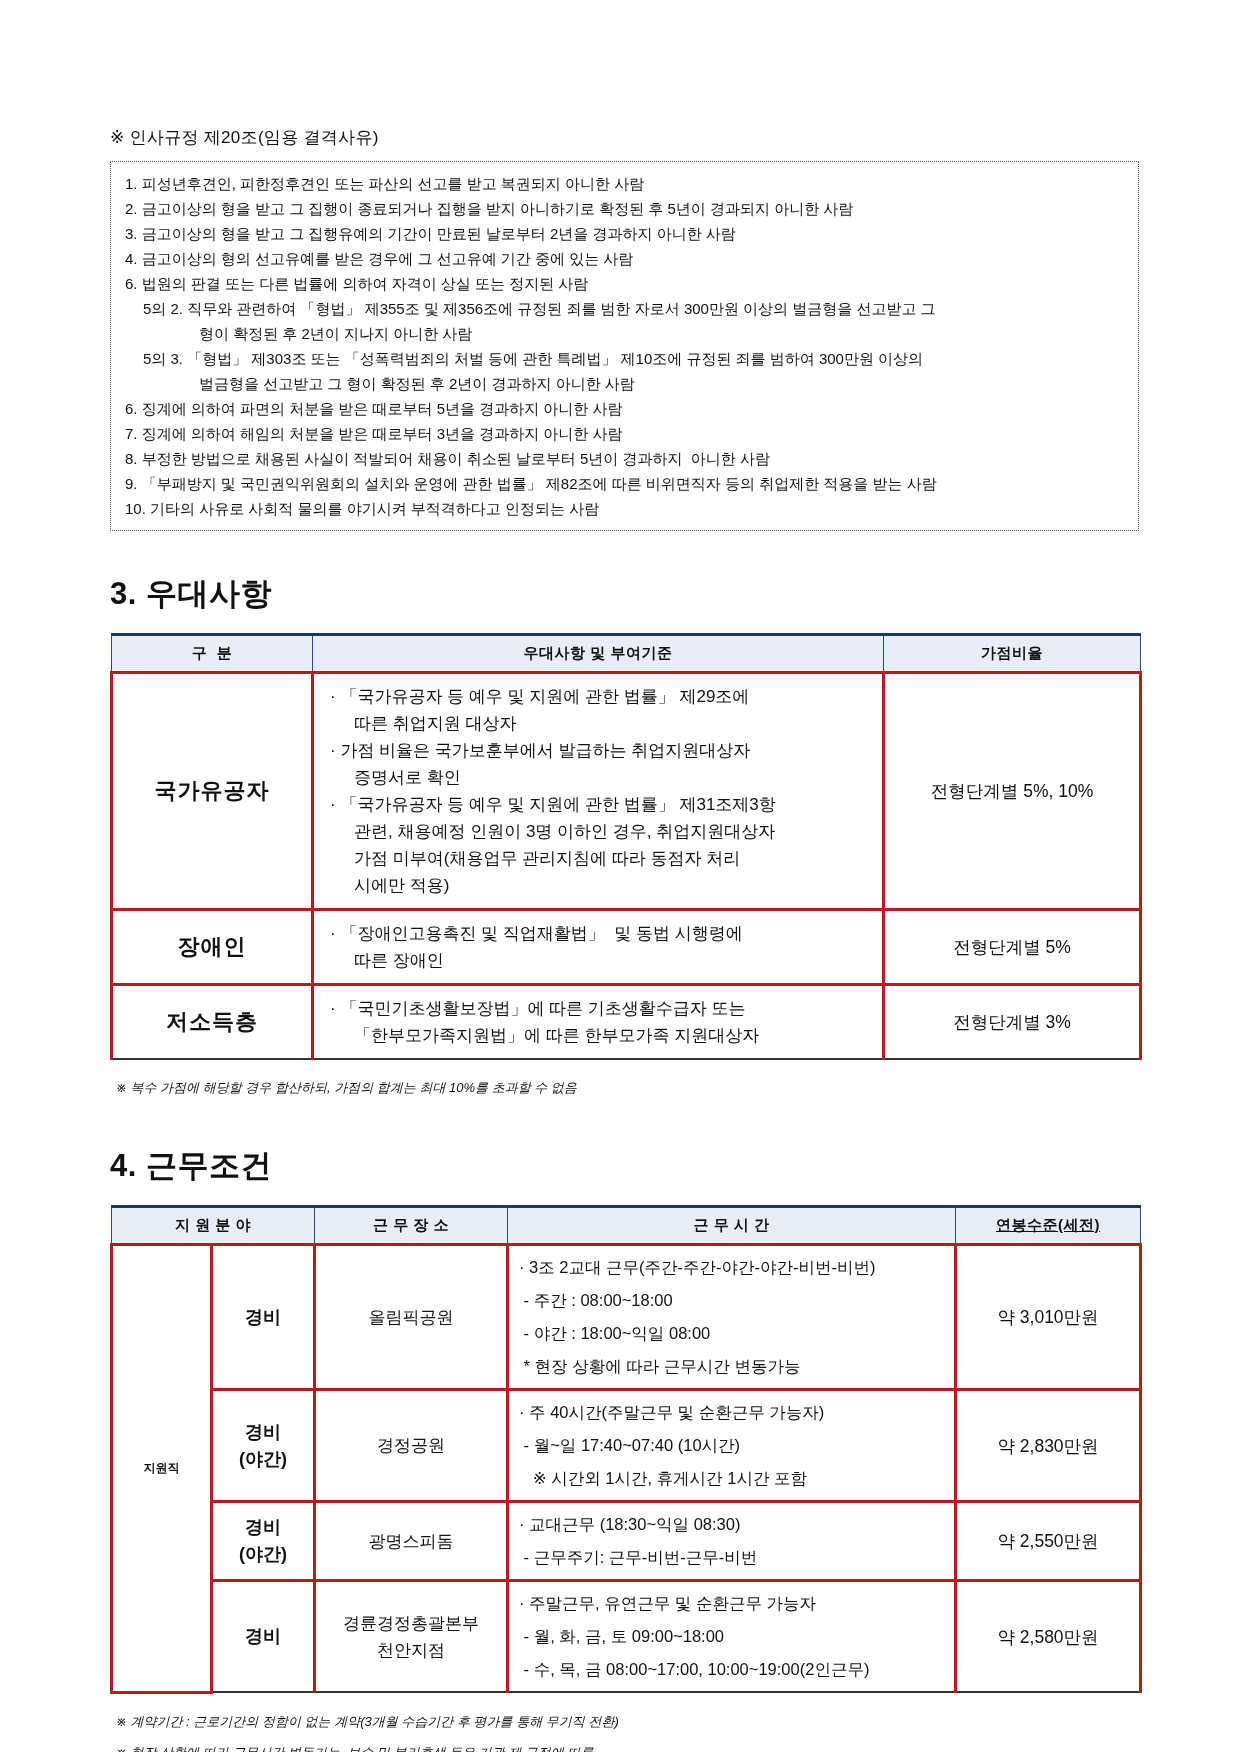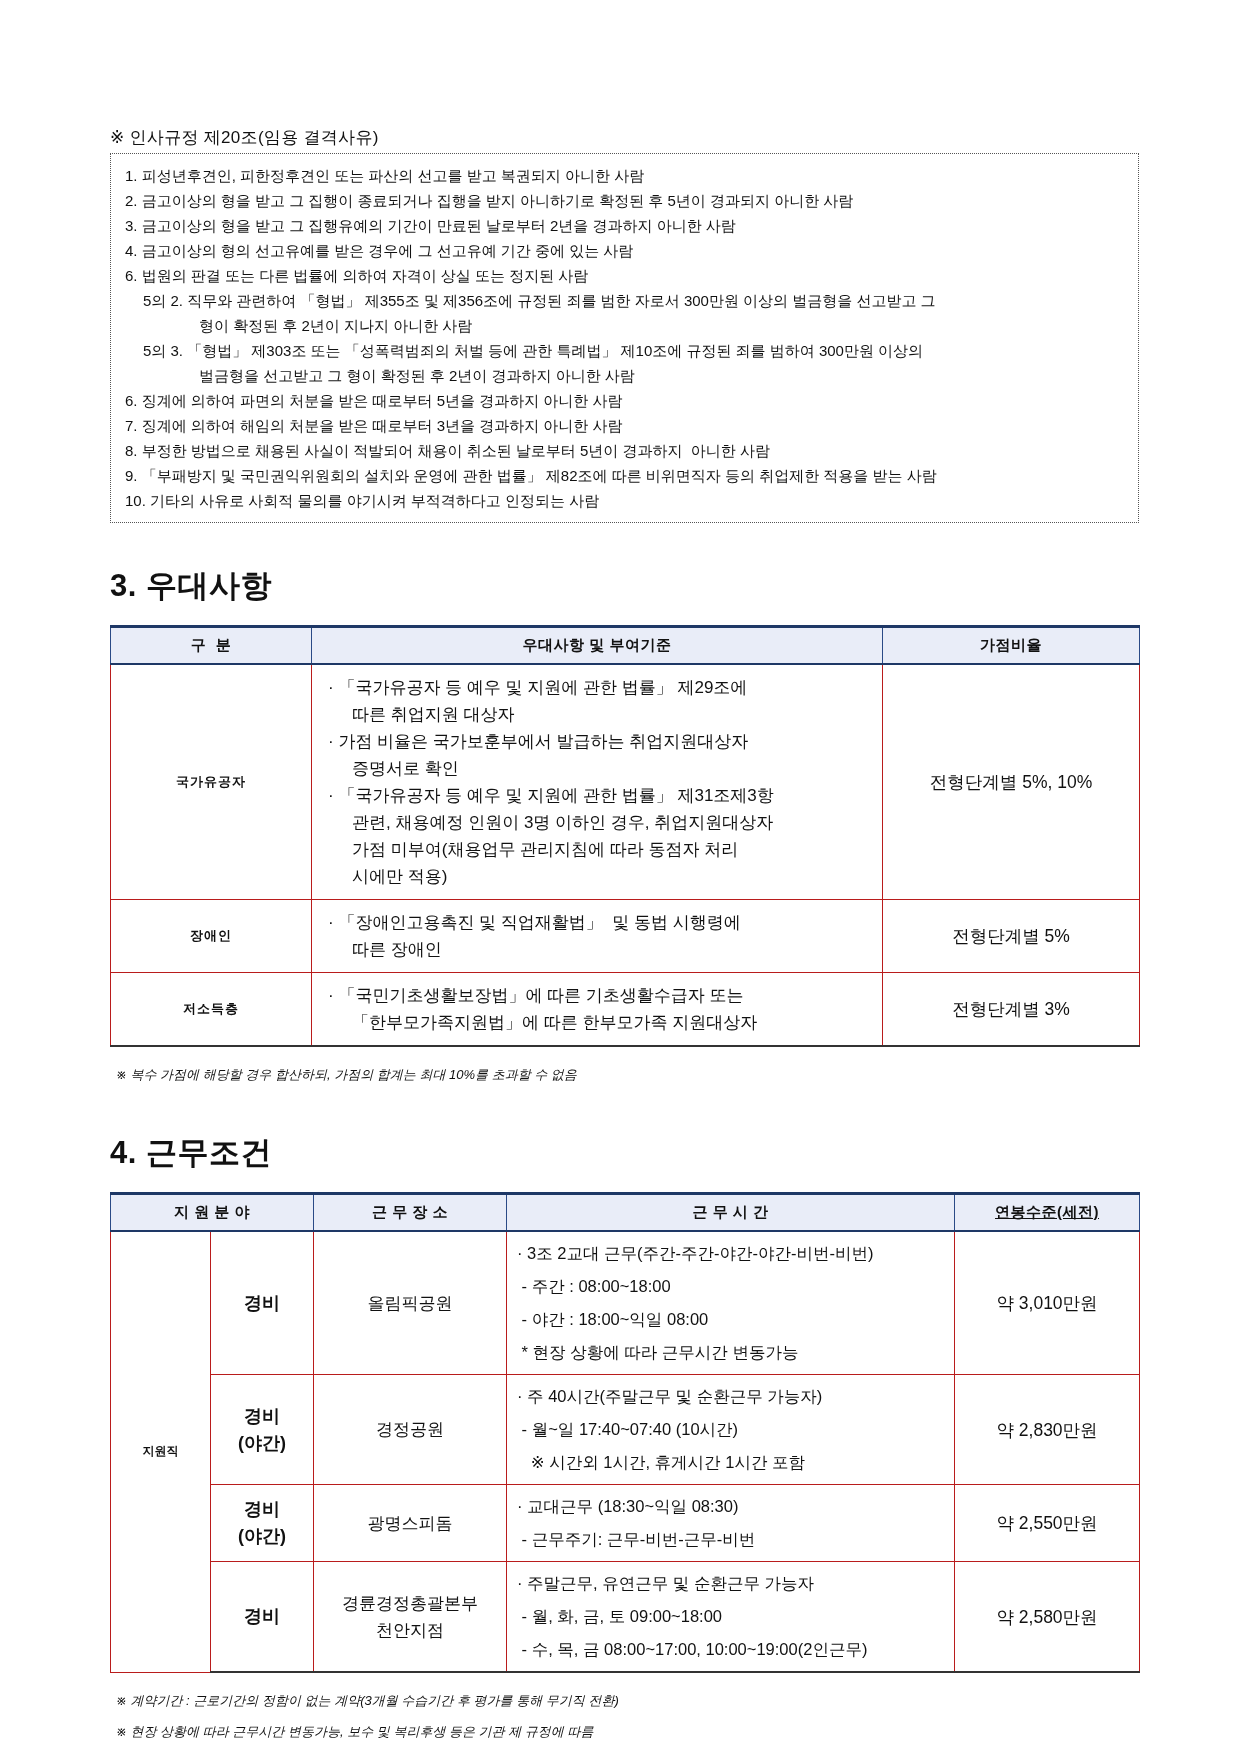--- a/index.html
+++ b/index.html
@@ -1,40 +1,40 @@
 <!DOCTYPE html>
 <html><head>
 <meta charset="utf-8">
 <style>
   html,body{margin:0;padding:0;}
   body{
     width:1239px;height:1752px;overflow:hidden;background:#ffffff;
     font-family:"Liberation Sans","DejaVu Sans",sans-serif;color:#111;
     box-sizing:border-box;padding:126px 100px 0 110px;
   }
-  .note-heading{font-size:17px;letter-spacing:.3px;margin-bottom:4px;}
+  .note-heading{font-size:17px;letter-spacing:.3px;margin-bottom:12px;}
   
   .dq-box{border:1px dotted #555;padding:9px 14px;font-size:15px;line-height:25px;}
   .dq-item{white-space:pre-wrap;}
   .dq-item.sub{padding-left:74px;text-indent:-56px;}
   
   .section-title{font-size:31px;font-weight:bold;margin:42px 0 0 0;letter-spacing:.5px;}
   
   table{width:100%;border-collapse:collapse;table-layout:fixed;margin-top:18px;
         border-left:1px solid #4d4d4d;border-right:1px solid #4d4d4d;}
   th{
     background:#e9edf8;font-size:15px;font-weight:bold;padding:8px 0;text-align:center;
     border-top:3px solid #1e3866;border-bottom:2px solid #1e3866;
     border-left:1px solid #2a4a86;border-right:1px solid #2a4a86;
     white-space:pre;letter-spacing:.5px;
   }
-  td{border:1px solid #b91c1c;vertical-align:middle;}
+  td{border:3px solid #b91c1c;vertical-align:middle;}
   tr.last td{border-bottom:2px solid #333;}
   
-  .t3 .cat{text-align:center;font-weight:bold;font-size:13px;letter-spacing:1px;}
+  .t3 .cat{text-align:center;font-weight:bold;font-size:22px;letter-spacing:1px;}
   .t3 .crit{padding:9px 10px 9px 16px;font-size:17px;line-height:27px;}
   .t3 .bullet{white-space:pre-wrap;padding-left:24px;text-indent:-24px;}
   .t3 .ratio{text-align:center;font-size:17.5px;}
   
   .fn-block{margin-top:12px;padding-left:6px;}
   .fn{font-size:13px;line-height:31px;font-style:italic;}
   
   .t4 .underline{text-decoration:underline;}
   .t4 .group{text-align:center;font-weight:bold;font-size:12px;}
   .t4 .role{text-align:center;font-weight:bold;font-size:18px;white-space:pre-line;line-height:27px;}

